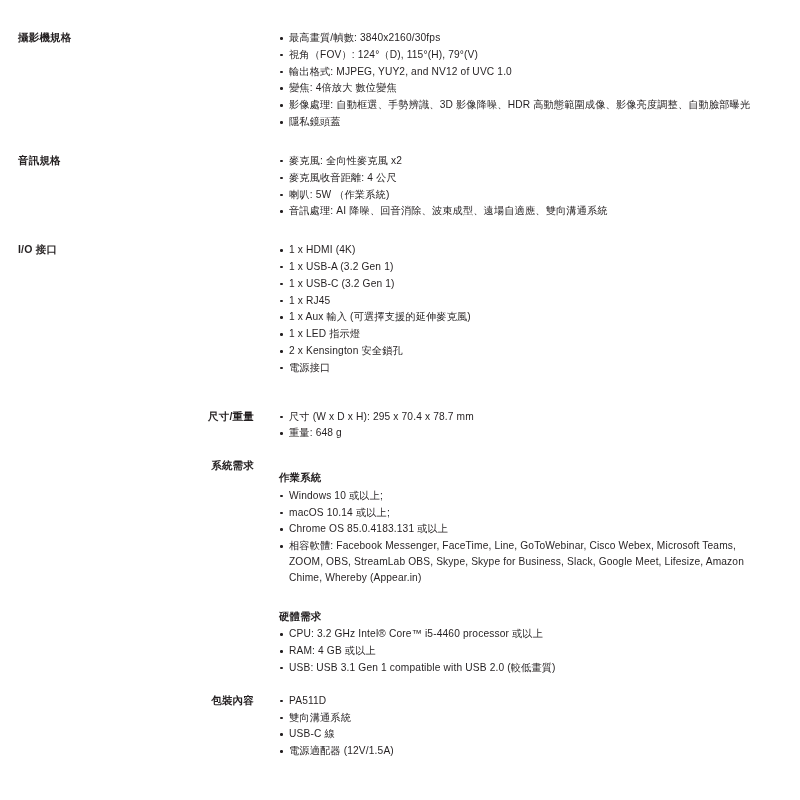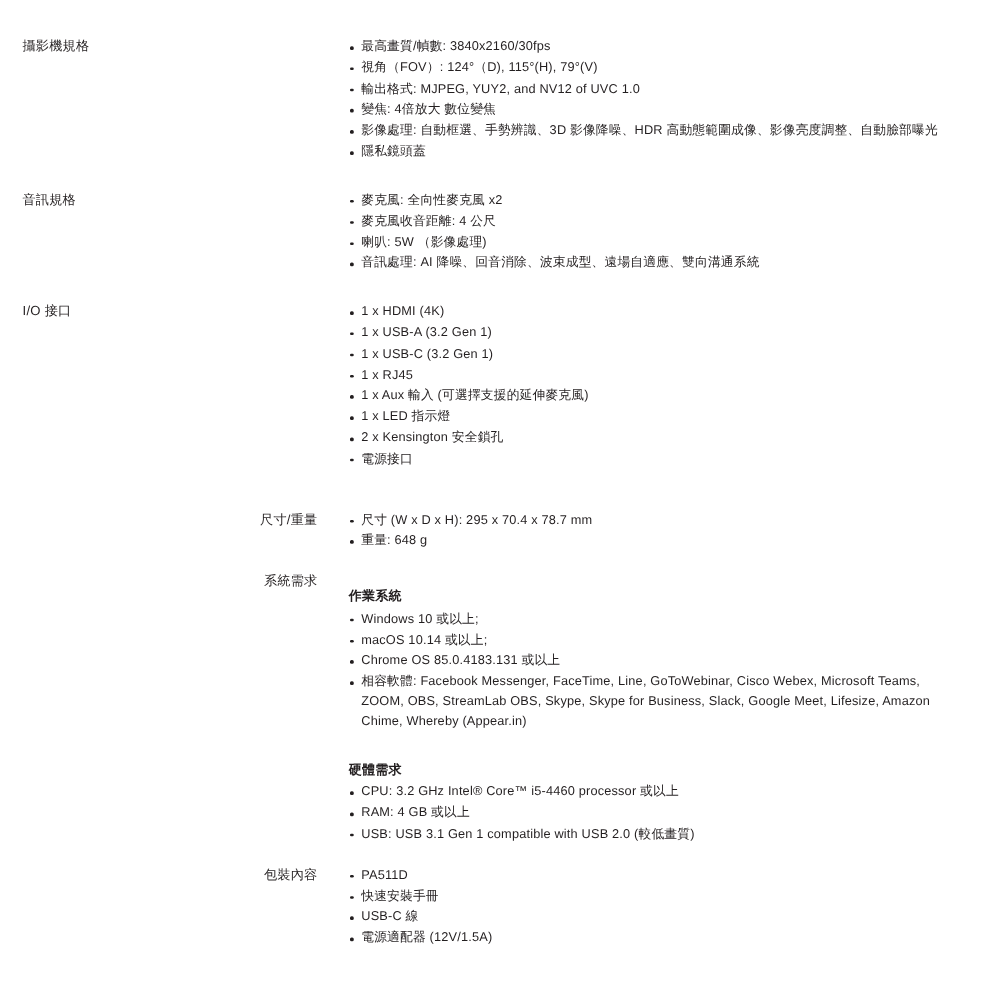--- a/index.html
+++ b/index.html
@@ -27,21 +27,21 @@
     width: 100%;
     box-sizing: border-box;
   }
   .spec-label {
     width: 250px;
     flex: 0 0 250px;
     box-sizing: border-box;
     font-size: 10.5px;
     line-height: 1.45;
     color: #231f20;
-    font-weight: 400;
+    font-weight: 700;
     letter-spacing: 0.2px;
     padding-right: 10px;
   }
   .spec-label.indent {
     text-align: right;
     padding-right: 14px;
   }
   .spec-body {
     flex: 1 1 auto;
     box-sizing: border-box;
@@ -106,21 +106,21 @@
   </div>
 
   <div class="row-gap-lg"></div>
 
   <div class="spec-row">
     <div class="spec-label">音訊規格</div>
     <div class="spec-body">
       <ul class="bullets">
         <li>麥克風: 全向性麥克風 x2</li>
         <li>麥克風收音距離: 4 公尺</li>
-        <li>喇叭: 5W （影像處理)</li>
+        <li>喇叭: 5W （作業系統)</li>
         <li>音訊處理: AI 降噪、回音消除、波束成型、遠場自適應、雙向溝通系統</li>
       </ul>
     </div>
   </div>
 
   <div class="row-gap-lg"></div>
 
   <div class="spec-row">
     <div class="spec-label">I/O 接口</div>
     <div class="spec-body">
@@ -178,20 +178,20 @@
     </div>
   </div>
 
   <div class="row-gap-md"></div>
 
   <div class="spec-row">
     <div class="spec-label indent">包裝內容</div>
     <div class="spec-body small-text">
       <ul class="bullets">
         <li>PA511D</li>
-        <li>快速安裝手冊</li>
+        <li>雙向溝通系統</li>
         <li>USB-C 線</li>
         <li>電源適配器 (12V/1.5A)</li>
       </ul>
     </div>
   </div>
 
 </div>
 
 </body></html>

